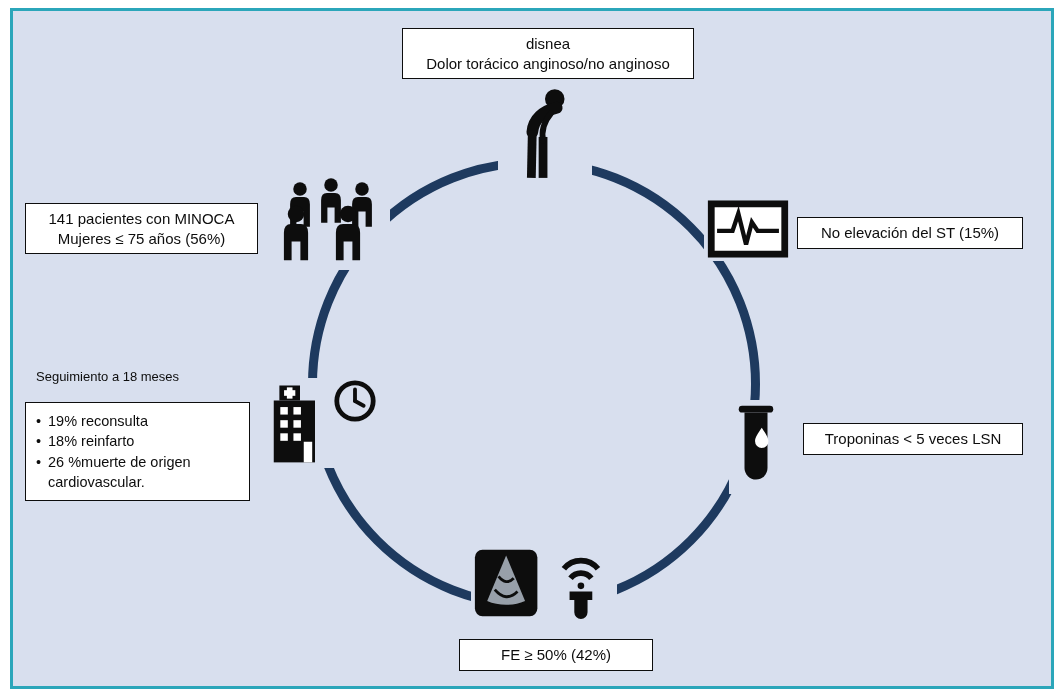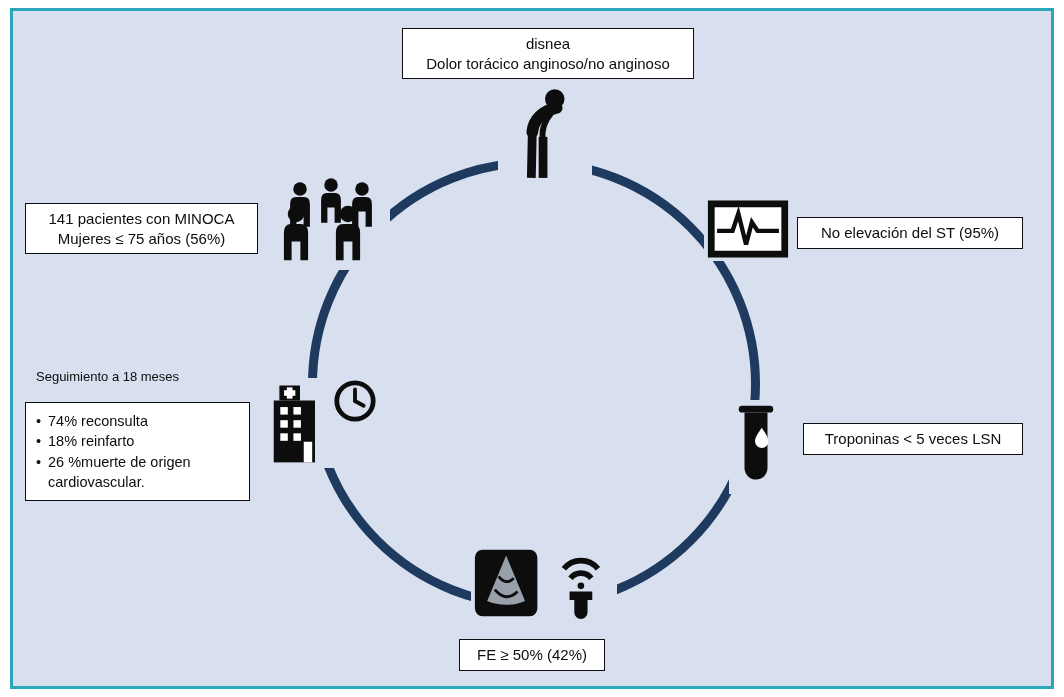--- a/index.html
+++ b/index.html
@@ -43,21 +43,21 @@
     background: #d8dfee;
     display: flex;
     align-items: center;
     justify-content: center;
   }
   .icon svg { display: block; }
 
   .symptom-box   { left: 402px; top: 28px;  width: 292px; }
   .st-box        { left: 797px; top: 217px; width: 226px; }
   .troponin-box  { left: 803px; top: 423px; width: 220px; text-align: center; }
-  .fe-box        { left: 459px; top: 639px; width: 146px; }
+  .fe-box        { left: 459px; top: 639px; width: 194px; }
   .minoca-box    { left: 25px;  top: 203px; width: 233px; }
 
   .followup-title {
     position: absolute;
     left: 36px; top: 369px;
     font-size: 13px;
     font-weight: normal;
   }
   .followup-box {
     left: 25px; top: 402px; width: 225px;
@@ -109,21 +109,21 @@
     </svg>
   </div>
 
   <div class="icon icon-ecg">
     <svg width="82" height="58" viewBox="0 0 84 60" xmlns="http://www.w3.org/2000/svg">
       <rect x="4" y="4" width="76" height="52" fill="#ffffff" stroke="#0d0d0d" stroke-width="7"></rect>
       <polyline points="10,32 26,32 32,14 40,46 46,23 52,32 74,32" fill="none" stroke="#0d0d0d" stroke-width="4.5"></polyline>
     </svg>
   </div>
   <div class="box st-box">
-    <span>No elevación del ST (95%)</span>
+    <span>No elevación del ST (15%)</span>
   </div>
 
   <div class="icon icon-tube">
     <svg width="46" height="90" viewBox="0 0 48 92" xmlns="http://www.w3.org/2000/svg">
       <rect x="6" y="3" width="36" height="7" rx="3.5" fill="#0d0d0d"></rect>
       <path d="M12,10 h24 v58 a12,12 0 0 1 -24,0 z" fill="#0d0d0d"></path>
       <path d="M30,26 C26,32 23,36 23,40 a7,7 0 0 0 14,0 C37,36 34,32 30,26 Z" fill="#ffffff"></path>
     </svg>
   </div>
   <div class="box troponin-box">
@@ -197,19 +197,19 @@
   <div class="icon icon-clock">
     <svg width="46" height="46" viewBox="0 0 48 48" xmlns="http://www.w3.org/2000/svg">
       <circle cx="24" cy="24" r="19" fill="#d8dfee" stroke="#0d0d0d" stroke-width="5"></circle>
       <path d="M24,24 L24,12" stroke="#0d0d0d" stroke-width="4" stroke-linecap="round"></path>
       <path d="M24,24 L33,29" stroke="#0d0d0d" stroke-width="4" stroke-linecap="round"></path>
     </svg>
   </div>
   <div class="followup-title">Seguimiento a 18 meses</div>
   <div class="box followup-box">
     <ul>
-      <li>74% reconsulta</li>
+      <li>19% reconsulta</li>
       <li>18% reinfarto</li>
       <li>26 %muerte de origen cardiovascular.</li>
     </ul>
   </div>
 
 </div>
 
 </body></html>

